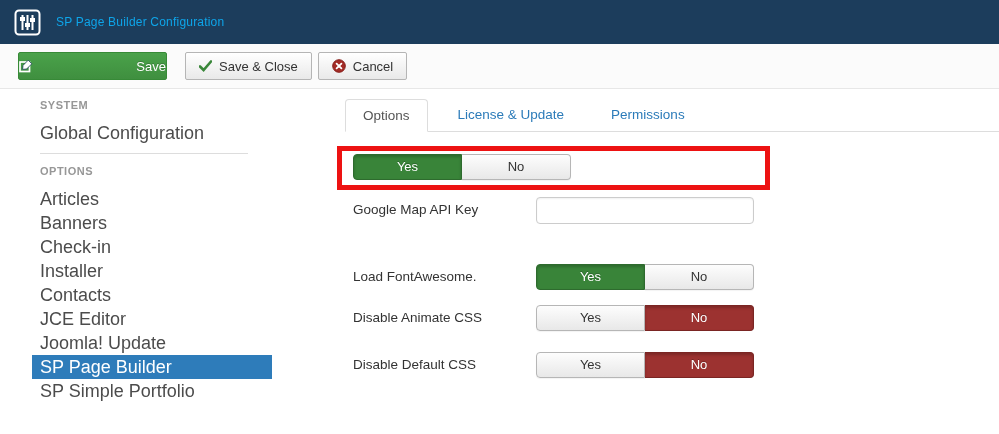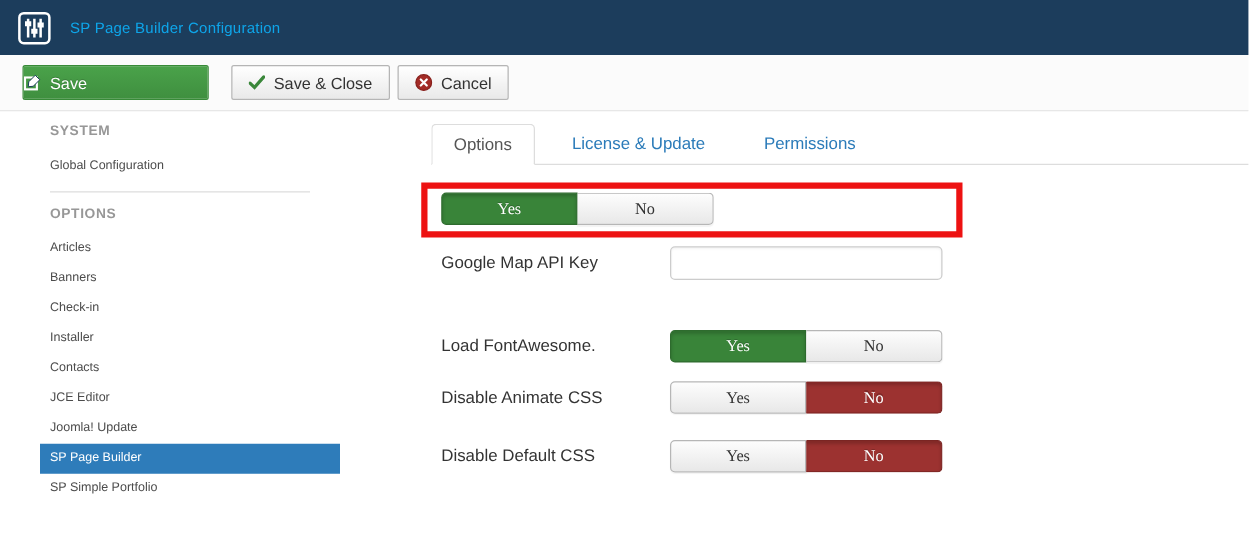--- a/index.html
+++ b/index.html
@@ -7,37 +7,37 @@
   body { font-family:"Liberation Sans", sans-serif; color:#333; }
   .page { position:relative; width:999px; height:434px; background:#fff; overflow:hidden; }
 
   
   .app-header { height:44px; background:#1c3d5c; display:flex; align-items:center; padding-left:14px; }
   .app-header .hdr-icon { width:27px; height:27px; margin-right:15px; flex:0 0 auto; }
   .app-header h1 { color:#0ea5e9; font-size:12px; font-weight:500; letter-spacing:.2px; }
 
   
   .toolbar { height:45px; background:#fbfbfb; border-bottom:1px solid #e7e7e7; display:flex; align-items:center; padding-left:18px; }
-  .btn { height:28px; display:inline-flex; align-items:center; justify-content:flex-start; gap:7px;
+  .btn { height:28px; display:inline-flex; align-items:center; justify-content:space-between; gap:7px;
          font-size:13px; border-radius:2px; cursor:pointer; }
   .btn-success { width:149px; background:linear-gradient(#4aa24a,#3f8f3f); border:1px solid #378a37;
                  color:#fff; text-shadow:0 -1px 0 rgba(0,0,0,.2); margin-right:18px; }
   .btn-default { background:linear-gradient(#ffffff,#e9e9e9); border:1px solid #b5b5b5; color:#333; padding:0 13px; }
   .btn-default + .btn-default { margin-left:6px; }
   .btn .ico { display:inline-flex; }
 
   
   .main { display:flex; height:344px; }
 
   
   .sidebar { width:300px; padding:8px 0 0 32px; flex:0 0 auto; }
   .side-heading { color:#979797; font-size:11px; font-weight:bold; letter-spacing:.5px;
                   line-height:16px; padding:0 8px; margin-bottom:8px; }
   .side-list { list-style:none; width:240px; }
-  .side-list li { line-height:24px; font-size:10px; color:#4c4c4c; padding:0 8px; cursor:pointer; white-space:nowrap; }
+  .side-list li { line-height:24px; font-size:18px; color:#4c4c4c; padding:0 8px; cursor:pointer; white-space:nowrap; }
   .side-list li.active { background:#2e7cba; color:#fff; }
   .side-divider { border:none; border-top:1px solid #ddd; margin:8px 24px 9px 8px; width:208px; }
   .options-block { margin-top:0; }
 
   
   .content { flex:1; padding:10px 0 0 45px; }
 
   
   .tabs { display:flex; list-style:none; border-bottom:1px solid #ddd; }
   .tabs li { font-size:13.5px; padding:8px 17px; margin-bottom:-1px; cursor:pointer; color:#2b7bb9; }
@@ -47,21 +47,21 @@
 
   
   .form-row { display:flex; align-items:flex-start; padding-left:8px; }
   .form-row:nth-of-type(1) { margin-top:22px; }
   .form-row:nth-of-type(2) { margin-top:17px; }
   .form-row:nth-of-type(3) { margin-top:40px; }
   .form-row:nth-of-type(4) { margin-top:15px; }
   .form-row:nth-of-type(5) { margin-top:21px; }
   .form-label { width:183px; font-size:13.5px; color:#333; line-height:26px; flex:0 0 auto; }
 
-  .toggle { display:inline-flex; border-radius:4px;font-family:Liberation Serif, serif; }
+  .toggle { display:inline-flex; border-radius:4px; }
   .toggle .opt { width:109px; height:26px; line-height:24px; text-align:center; font-size:13px;
                  color:#333; background:linear-gradient(#fdfdfd,#e8e8e8); border:1px solid #b6b6b6;
                  cursor:pointer; box-shadow:0 1px 1px rgba(0,0,0,.05); }
   .toggle .opt:first-child { border-radius:4px 0 0 4px; }
   .toggle .opt:last-child  { border-radius:0 4px 4px 0; border-left:none; }
   .toggle .opt.on-green { background:#398439; border-color:#2e6b2e; color:#fff;
                           text-shadow:0 -1px 0 rgba(0,0,0,.25); box-shadow:inset 0 2px 3px rgba(0,0,0,.2); }
   .toggle .opt.on-red   { background:#9c3230; border-color:#7a2523; color:#fff;
                           text-shadow:0 -1px 0 rgba(0,0,0,.25); box-shadow:inset 0 2px 3px rgba(0,0,0,.2); }
 

